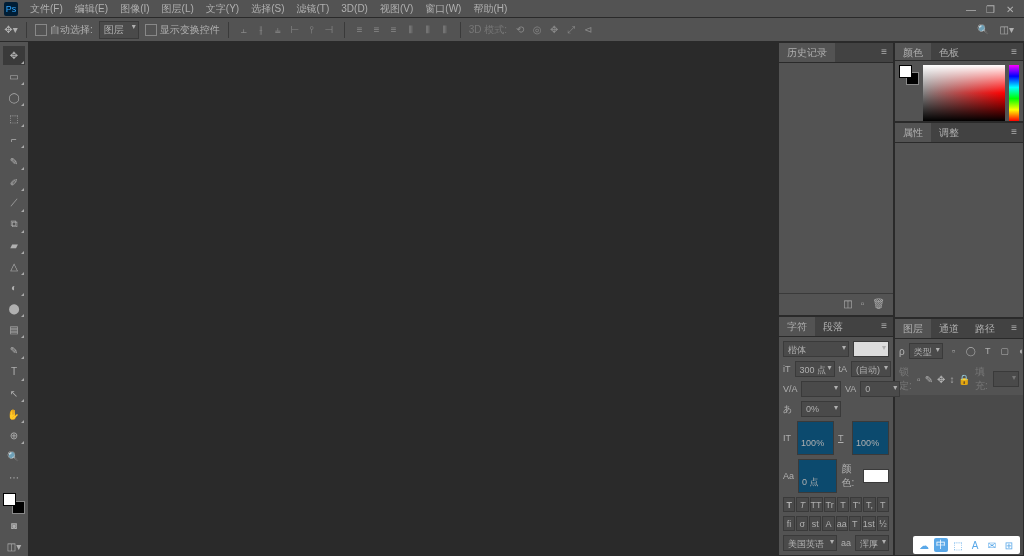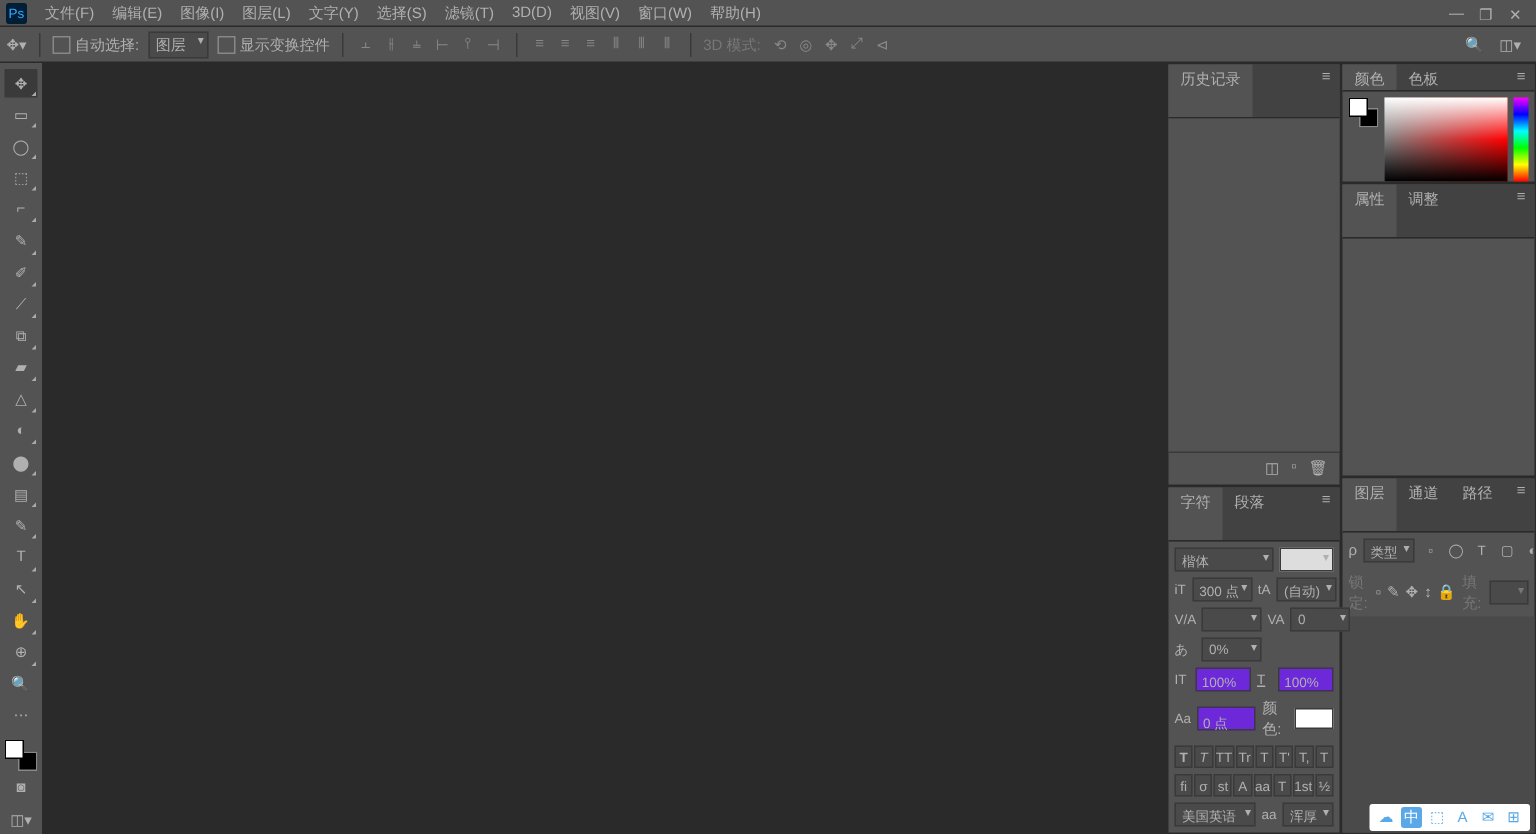--- a/index.html
+++ b/index.html
@@ -24,42 +24,42 @@
 .tool-sel{background:#3a3a3a}
 .tool-tri{position:absolute;right:1px;bottom:1px;width:0;height:0;border-left:3px solid transparent;border-bottom:3px solid #aaa}
 .fgbg{position:relative;width:22px;height:22px;margin-top:4px}
 .fgbg .fg{position:absolute;width:13px;height:13px;background:#fff;border:1px solid #000;z-index:2}
 .fgbg .bg{position:absolute;width:13px;height:13px;background:#000;border:1px solid #888;right:0;bottom:0}
 .canvas{flex:1;background:#2a2a2a}
 .rpanels{width:246px;display:flex}
 .rcol1{width:116px;display:flex;flex-direction:column}
 .rcol2{width:130px;display:flex;flex-direction:column}
 .panel{background:#535353;border:1px solid #2a2a2a;display:flex;flex-direction:column}
-.panel-tabs{height:36px;background:#424242;display:flex;align-items:stretch;border-bottom:1px solid #2a2a2a}
+.panel-tabs{height:20px;background:#424242;display:flex;align-items:stretch;border-bottom:1px solid #2a2a2a}
 .ptab{padding:3px 8px 0 8px;cursor:pointer;font-size:10px}
 .ptab-active{background:#535353}
 .panel-menu{margin-left:auto;padding:3px 6px;cursor:pointer}
 .panel-body{flex:1;padding:4px;font-size:10px}
 .p-history{height:350px}
 .p-history .panel-body{background:#535353}
 .p-history-icons{height:22px;display:flex;justify-content:flex-end;gap:8px;padding:4px 8px;border-top:1px solid #3a3a3a}
 .p-color{height:80px}
 .color-body{display:flex;padding:4px;gap:4px}
 .color-fgbg{position:relative;width:20px;height:20px}
 .color-fgbg .fg{position:absolute;width:13px;height:13px;background:#fff;border:1px solid #000;z-index:2}
 .color-fgbg .bg{position:absolute;width:13px;height:13px;background:#000;border:1px solid #888;right:0;bottom:0}
 .color-spectrum{flex:1;height:56px;background:linear-gradient(to bottom,rgba(255,255,255,1),rgba(255,255,255,0) 50%,rgba(0,0,0,0) 50%,rgba(0,0,0,1)),linear-gradient(to right,#808080,#ff0000);position:relative}
 .color-hue{width:10px;height:56px;background:linear-gradient(to bottom,#ff00ff,#0000ff,#00ffff,#00ff00,#ffff00,#ff0000)}
 .p-props{height:196px}
 .p-char{flex:1}
 .char-body{padding:4px;display:flex;flex-direction:column;gap:4px}
 .char-row{display:flex;gap:4px;align-items:center}
 .char-dd{flex:1;background:#4a4a4a;padding:2px 4px;border:1px solid #3a3a3a;position:relative;height:16px;font-size:9px}
 .char-dd::after{content:"▾";position:absolute;right:2px;top:1px;font-size:8px}
-.char-input{width:48px;background:#6d28d9;border:1px solid #3a3a3a;padding:4px 3px;font-size:9px;height:16px}
+.char-input{width:48px;background:#0c4a6e;border:1px solid #3a3a3a;padding:16px 3px;font-size:9px;height:16px}
 .char-icon{width:14px;display:inline-flex;font-size:9px}
 .char-btns{display:flex;gap:1px}
 .char-btn{width:15px;height:15px;background:#4a4a4a;display:flex;align-items:center;justify-content:center;font-size:9px;cursor:pointer;border:1px solid #3a3a3a}
 .color-swatch{width:32px;height:14px;background:#000;border:1px solid #3a3a3a}
 .p-layers{flex:1}
 .layer-search{display:flex;gap:4px;padding:4px;align-items:center}
 .layer-filter-btns{display:flex;gap:3px}
 .layer-fb{width:14px;height:14px;display:flex;align-items:center;justify-content:center;font-size:9px}
 .layer-toggle{width:14px;height:8px;background:#666;border-radius:4px;margin-left:auto}
 .layer-mode{display:flex;gap:4px;padding:2px 4px}

